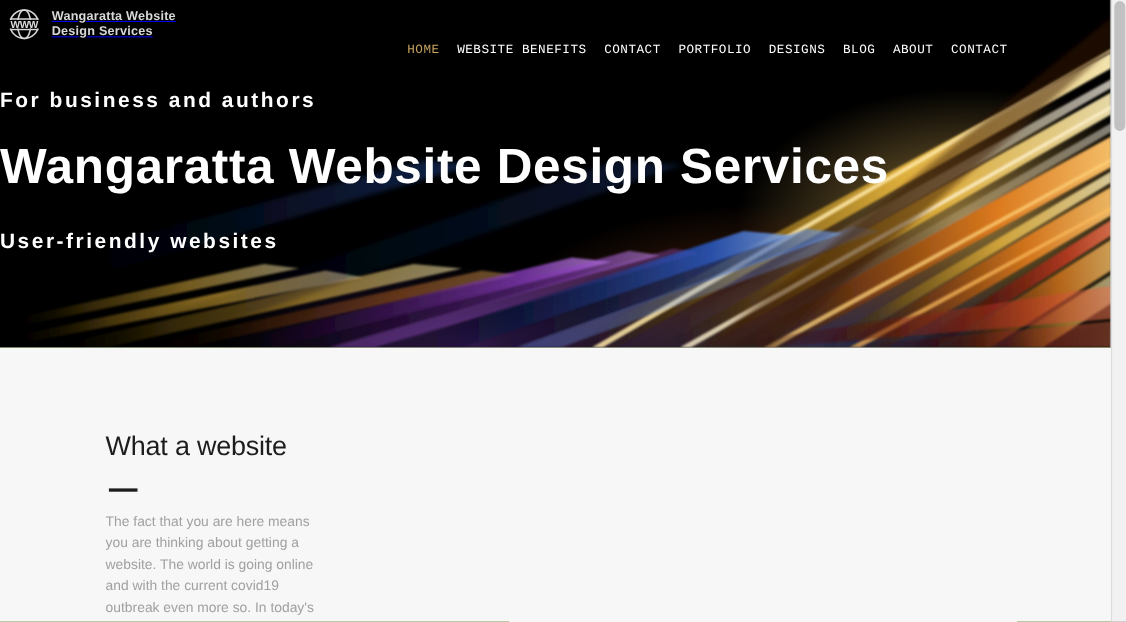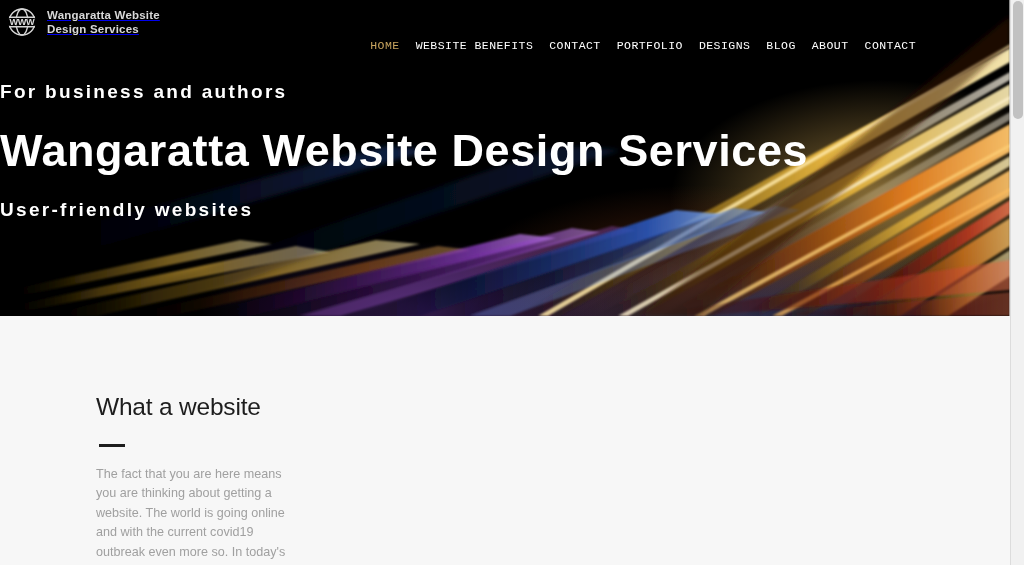--- a/index.html
+++ b/index.html
@@ -111,21 +111,21 @@
     line-height: 62px;
     margin-top: 14px;
     white-space: nowrap;
   }
   #hero-sub {
     color: #ffffff;
     font-size: 19px;
     font-weight: bold;
     letter-spacing: 2.3px;
     line-height: 28px;
-    margin-top: 14px;
+    margin-top: 24px;
   }
 
   
   #content {
     position: relative;
     width: 1010px;
     background: #f7f7f7;
     height: 249px;
     padding-left: 31px;
   }

